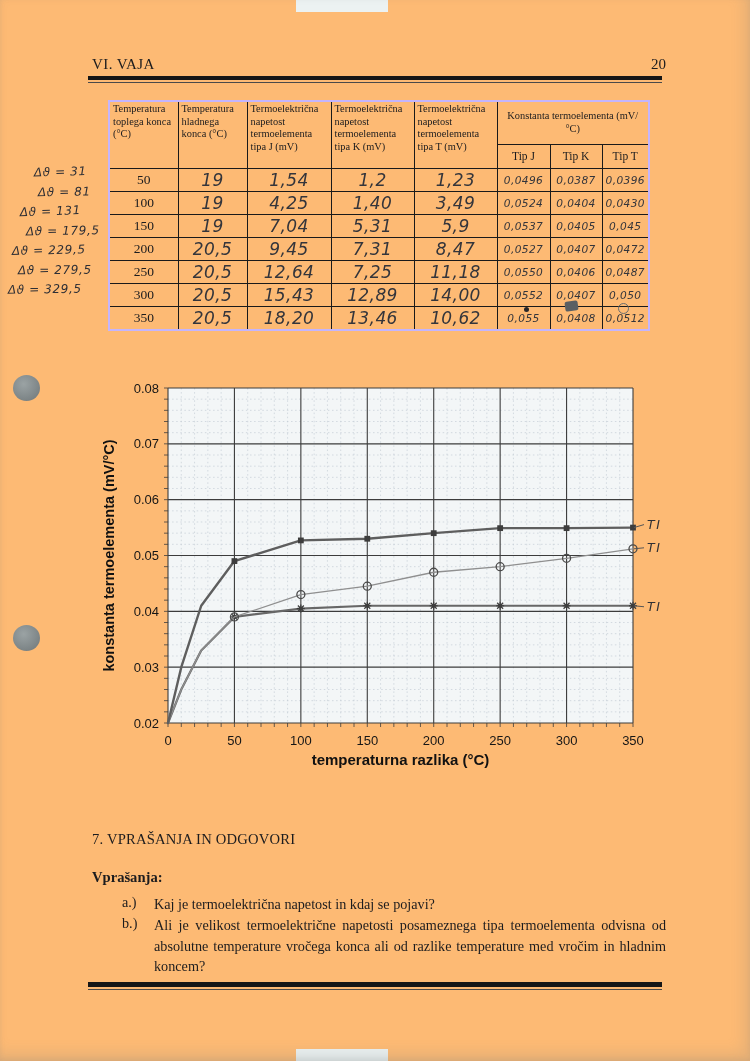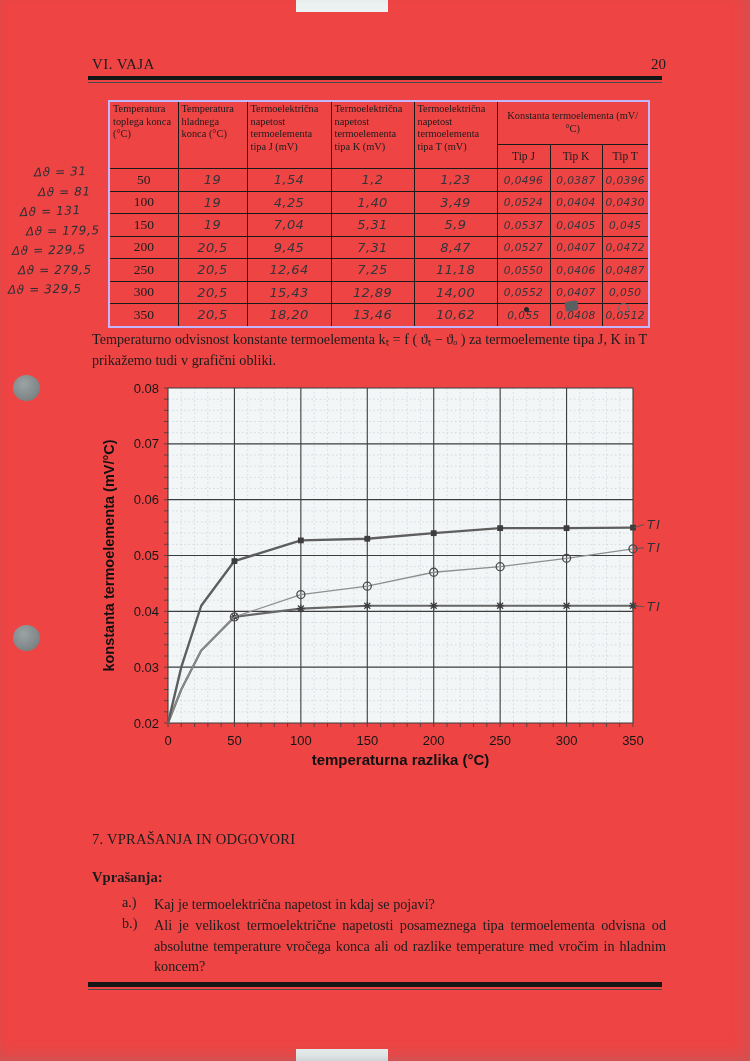--- a/index.html
+++ b/index.html
@@ -1,34 +1,34 @@
 <!DOCTYPE html>
 <html><head>
 <meta charset="utf-8">
 <style>
   html,body{margin:0;padding:0;}
-  #page{position:relative;width:750px;height:1061px;background:#ef4444;overflow:hidden;
+  #page{position:relative;width:750px;height:1061px;background:#fdba74;overflow:hidden;
         font-family:"Liberation Serif",serif;color:#1c1c1e;}
   #page::after{content:'';position:absolute;inset:0;pointer-events:none;
         box-shadow:inset -6px -8px 14px rgba(120,125,125,.18), inset 0 -2px 5px rgba(120,125,125,.14);}
   .abs{position:absolute;}
   .band{background:#ecf2f2;}
   
   .hdr-left{left:92px;top:56px;font-size:15px;letter-spacing:.4px;}
   .hdr-right{left:616px;top:56px;width:50px;text-align:right;font-size:15px;}
   .rule{background:#161616;}
   
   #tbl-wrap{left:108px;top:100px;}
   table{border-collapse:collapse;table-layout:fixed;width:540px;border:2px solid #c4b5fd;}
   th,td{border:1px solid #1a1a1a;padding:1px 3px;vertical-align:top;overflow:hidden;}
   th{font-weight:normal;font-size:10.4px;line-height:1.22;text-align:left;}
   th.center{text-align:center;vertical-align:middle;}
   td{height:19.5px;vertical-align:middle;}
   .printed{font-size:13.5px;text-align:center;}
-  .hw{font-family:"DejaVu Sans",sans-serif;font-style:italic;font-size:13px;
+  .hw{font-family:"DejaVu Sans",sans-serif;font-style:italic;font-size:17px;
       color:#34353b;text-align:center;letter-spacing:.4px;}
   td.small{font-size:10.6px;}
   
   #margin-notes{left:4px;top:165px;width:100px;}
   .mnote{height:19.5px;font-family:"DejaVu Sans",sans-serif;font-style:italic;
          font-size:12px;color:#2e2f35;letter-spacing:.6px;white-space:nowrap;}
   
   #para{left:92px;top:329px;width:574px;font-size:14.2px;line-height:1.5;}
   
   #chart{left:100px;top:380px;width:560px;height:405px;}
@@ -173,21 +173,20 @@
   <div class="abs" id="margin-notes">
       <div class="mnote" style="padding-left: 30px; transform: rotate(-1.5deg);">Δϑ = 31</div>
       <div class="mnote" style="padding-left: 34px; transform: rotate(-1deg);">Δϑ = 81</div>
       <div class="mnote" style="padding-left: 16px; transform: rotate(-2deg);">Δϑ = 131</div>
       <div class="mnote" style="padding-left: 22px; transform: rotate(-1deg);">Δϑ = 179,5</div>
       <div class="mnote" style="padding-left: 8px; transform: rotate(-1.5deg);">Δϑ = 229,5</div>
       <div class="mnote" style="padding-left: 14px; transform: rotate(-0.5deg);">Δϑ = 279,5</div>
       <div class="mnote" style="padding-left: 4px; transform: rotate(-1deg);">Δϑ = 329,5</div>
     </div>
 
-  <div class="abs" id="para">Temperaturno odvisnost konstante termoelementa kₜ = f ( ϑₜ − ϑₒ ) za termoelemente tipa J, K in T prikažemo tudi v grafični obliki.</div>
 
   <div class="abs" id="chart"><svg width="560" height="405" viewBox="0 0 560 405">
         <rect x="68" y="8" width="465" height="335" fill="#f3f6f7"></rect>
         <g stroke="#c4cdd6" stroke-width="0.7" stroke-dasharray="1.5,2.6">
           <line x1="81.28571428571428" y1="8" x2="81.28571428571428" y2="343"></line>
           <line x1="94.57142857142857" y1="8" x2="94.57142857142857" y2="343"></line>
           <line x1="107.85714285714286" y1="8" x2="107.85714285714286" y2="343"></line>
           <line x1="121.14285714285714" y1="8" x2="121.14285714285714" y2="343"></line>
           <line x1="147.71428571428572" y1="8" x2="147.71428571428572" y2="343"></line>
           <line x1="161" y1="8" x2="161" y2="343"></line>

